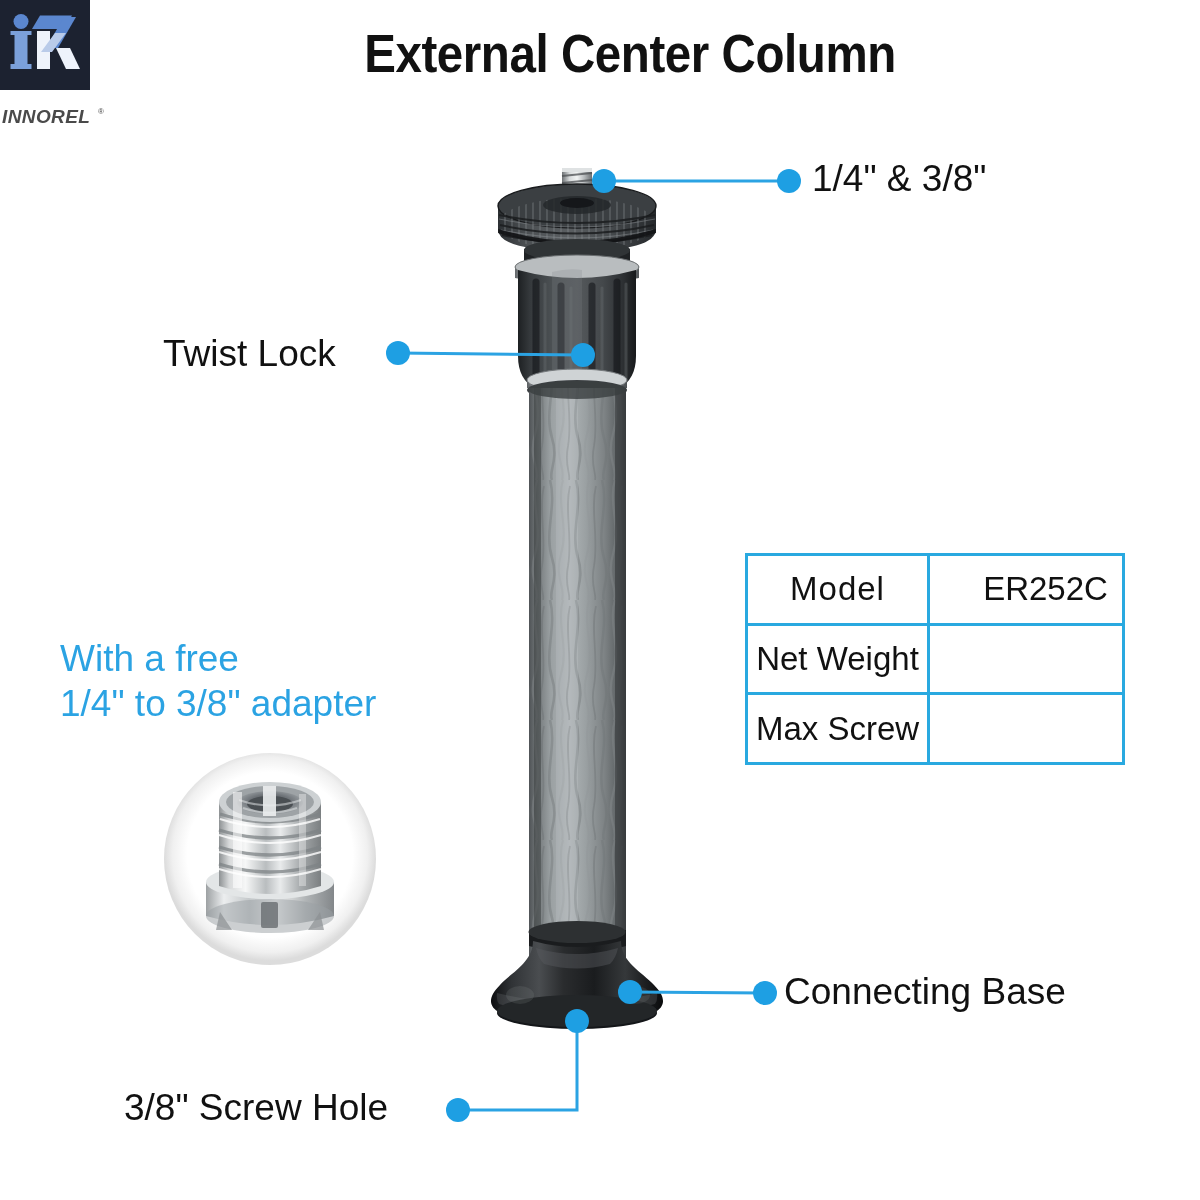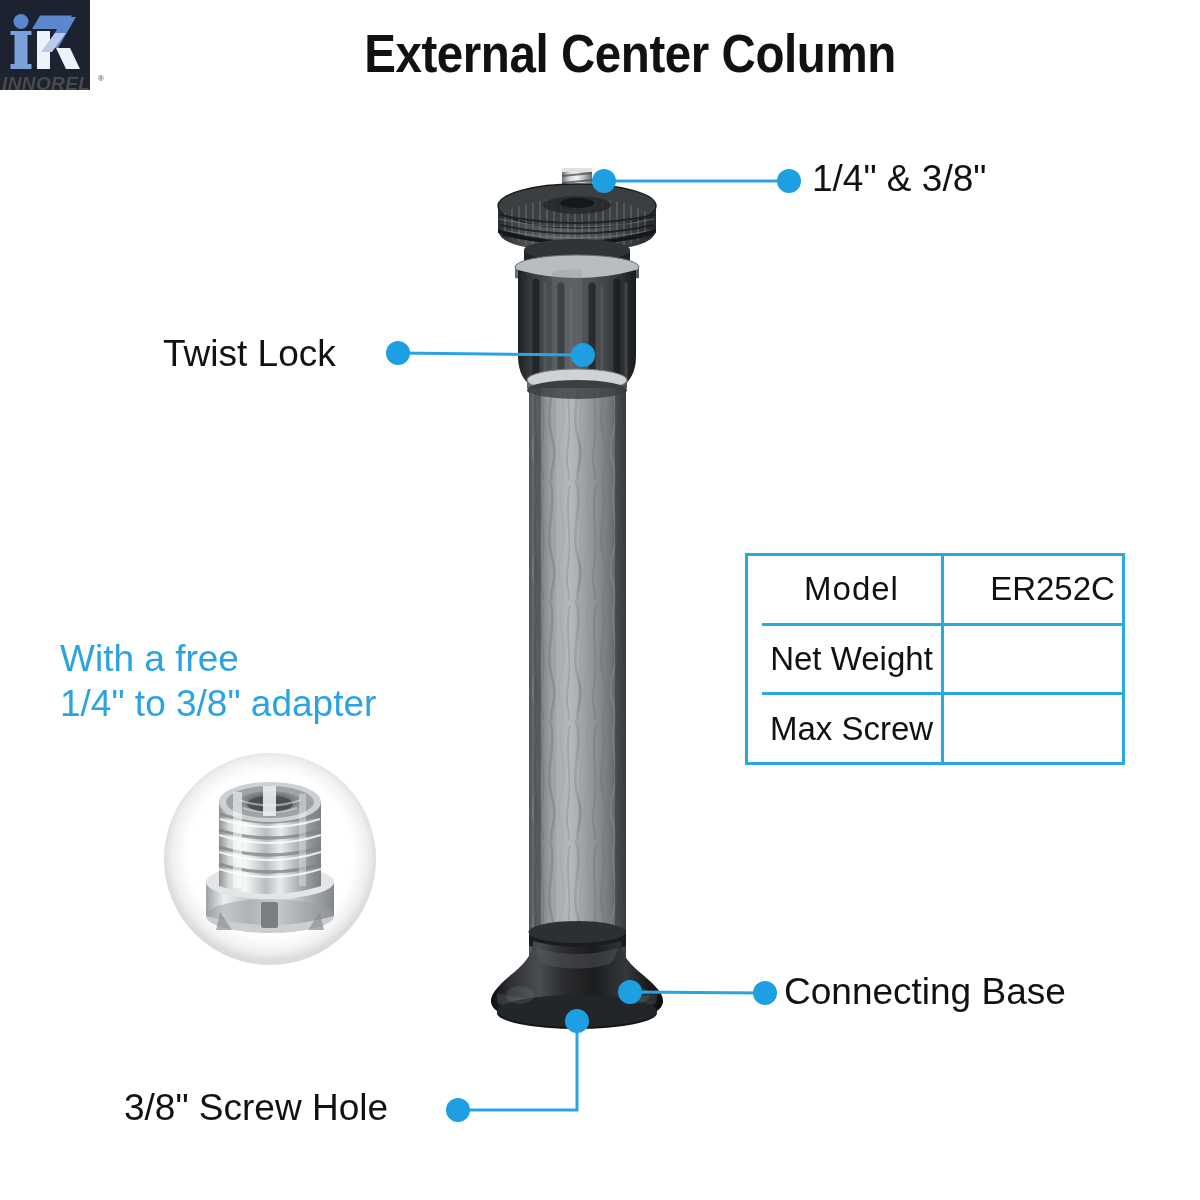--- a/index.html
+++ b/index.html
@@ -8,21 +8,21 @@
     background:#ffffff;
     font-family:"Liberation Sans", sans-serif;
     overflow:hidden;
     position:relative;
   }
   #stage{position:absolute;left:0;top:0;width:1200px;height:1200px;}
 
   
   .logo-box{position:absolute;left:0;top:0;width:90px;height:90px;background:#1c2230;}
   .logo-mark{position:absolute;left:0;top:0;width:90px;height:90px;}
-  .logo-word{position:absolute;left:2px;top:72px;width:110px;height:24px;}
+  .logo-word{position:absolute;left:2px;top:105px;width:110px;height:24px;}
   .logo-word svg{display:block;}
 
   
   .title{
     position:absolute;left:150px;top:22px;width:960px;
     text-align:center;
     font-size:54px;
     font-weight:700;
     letter-spacing:-0.5px;
     color:#111111;
@@ -44,21 +44,21 @@
   }
 
   
   .spec-table{
     position:absolute;left:745px;top:553px;width:380px;height:212px;
     border:3px solid #29a9e0;
     box-sizing:border-box;
     display:flex;flex-direction:column;
     background:#fff;
   }
-  .spec-row{flex:1;display:flex;border-bottom:3px solid #29a9e0;margin-left:14px;}
+  .spec-row{flex:1;display:flex;border-bottom:3px solid #29a9e0;}
   .spec-row:last-child{border-bottom:none;}
   .spec-cell{
     display:flex;align-items:center;justify-content:center;
     font-size:33px;color:#111;
     box-sizing:border-box;
   }
   .spec-cell.k{width:182px;border-right:3px solid #29a9e0;letter-spacing:1px;}
   .spec-cell.v{flex:1;padding-left:39px;}
   .spec-cell.k.wide{letter-spacing:0px;}
 

